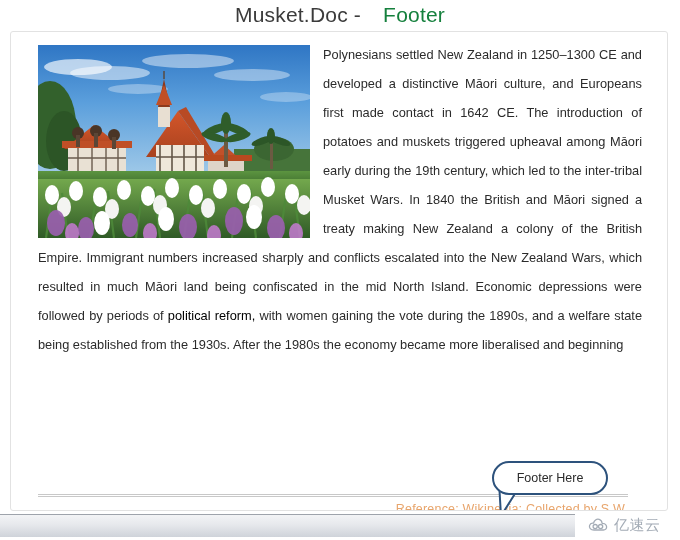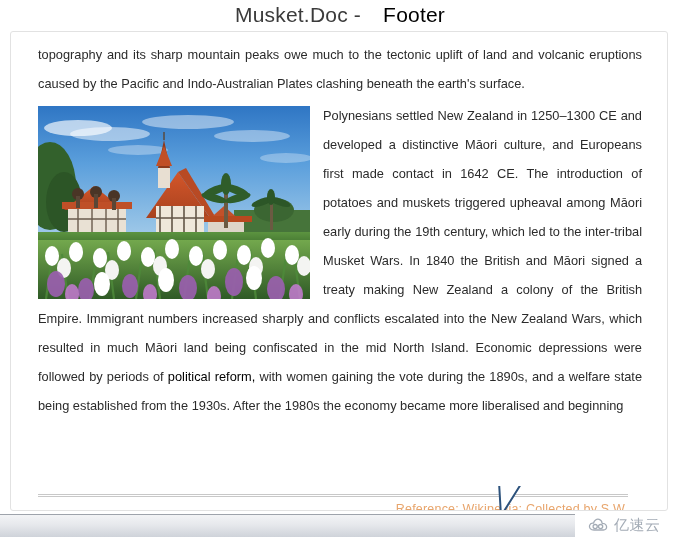--- a/index.html
+++ b/index.html
@@ -22,21 +22,21 @@
     left: 0;
     width: 680px;
     height: 30px;
     text-align: center;
     font-size: 21px;
     line-height: 30px;
     color: #3b3b3b;
     letter-spacing: 0.2px;
     white-space: nowrap;
   }
-  #app-title .accent { color: #000000; margin-left: 16px; }
+  #app-title .accent { color: #15803d; margin-left: 16px; }
 
   
   #doc-page {
     position: absolute;
     left: 10px;
     top: 31px;
     width: 658px;
     height: 480px;
     background: #ffffff;
     border: 1px solid #e2e2e2;
@@ -187,21 +187,20 @@
 <body>
 
 <div id="app-title">
   <span>Musket.Doc - </span><span class="accent">Footer</span>
 </div>
 
 <div id="doc-page">
 
   <div id="doc-body">
 
-    <p class="para" id="para-intro">topography and its sharp mountain peaks owe much to the tectonic uplift of land and volcanic eruptions caused by the Pacific and Indo-Australian Plates clashing beneath the earth's surface.</p>
 
     <div id="figure-rotorua">
       <svg viewBox="0 0 272 193" preserveAspectRatio="none">
         <defs>
           <linearGradient id="skyGrad" x1="0" y1="0" x2="0" y2="1">
             <stop offset="0%" stop-color="#2f76c4"></stop>
             <stop offset="45%" stop-color="#5b9fdc"></stop>
             <stop offset="100%" stop-color="#9ec8e8"></stop>
           </linearGradient>
           <linearGradient id="roofGrad" x1="0" y1="0" x2="0" y2="1">
@@ -356,20 +355,24 @@
 
   <div id="footer-sep"></div>
 
   <div id="footer-text">Reference: Wikipedia; Collected by S.W.</div>
 
   <svg id="callout-tail" viewBox="0 0 60 40">
     <polygon points="18,0 40,2 20,34" fill="#ffffff" stroke="#2d527c" stroke-width="2" stroke-linejoin="round"></polygon>
     <rect x="16" y="-4" width="28" height="8" fill="#ffffff"></rect>
   </svg>
 
+  <div id="callout-footer-here">
+    <div class="bubble"></div>
+    <div class="label">Footer Here</div>
+  </div>
 
 </div>
 
 <div id="status-bar"></div>
 
 <div id="watermark">
   <svg width="22" height="16" viewBox="0 0 22 16">
     <path d="M6 13 C2.6 13 0.8 10.8 1.6 8.4 C2.2 6.6 4 5.8 5.6 6.2 C6 3.4 8.6 1.6 11.2 2.4 C13 3 14 4.6 14.1 6.3 C16.4 6.1 18.4 7.6 18.6 9.8 C18.8 11.8 17.3 13 15.4 13 Z" fill="none" stroke="#9aa3ae" stroke-width="1.3" stroke-linejoin="round"></path>
     <circle cx="7.2" cy="9.6" r="2.1" fill="none" stroke="#9aa3ae" stroke-width="1.3"></circle>
     <circle cx="12.6" cy="9.6" r="2.1" fill="none" stroke="#9aa3ae" stroke-width="1.3"></circle>

